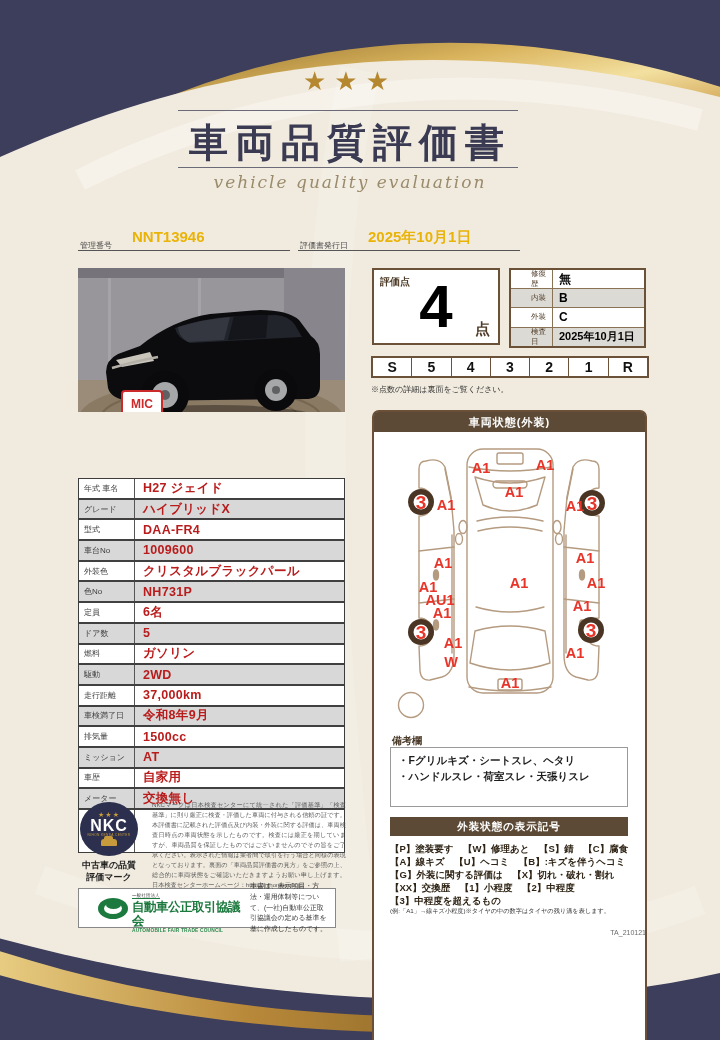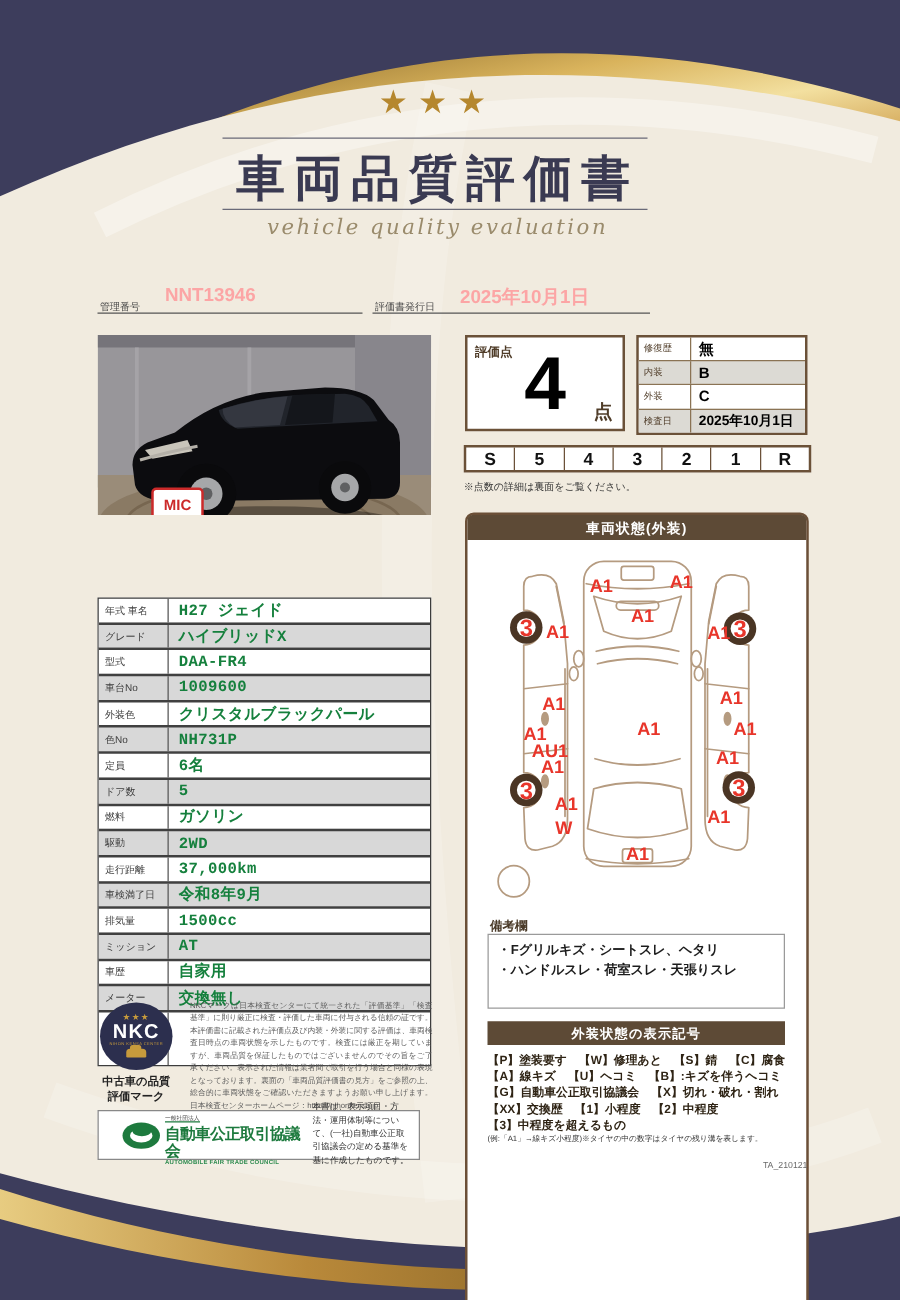--- a/index.html
+++ b/index.html
@@ -14,40 +14,40 @@
   .hrule{position:absolute;left:178px;width:340px;height:1px;background:#6a6a78;}
   .title{position:absolute;left:0;top:116px;width:700px;text-align:center;
          font-family:"DejaVu Serif","Liberation Serif",serif;font-weight:bold;
          font-size:39px;color:#3a3a52;letter-spacing:7px;}
   .subtitle{position:absolute;left:0;top:172px;width:700px;text-align:center;
             font-family:"DejaVu Serif","Liberation Serif",serif;font-style:italic;
             font-size:17px;color:#9a8b6c;letter-spacing:2px;}
 
   
   .meta-label{position:absolute;font-size:8px;color:#4a4a4a;top:240px;}
-  .meta-value{position:absolute;font-size:15px;font-weight:bold;color:#fca5a5;top:228px;}
+  .meta-value{position:absolute;font-size:15px;font-weight:bold;color:#eab308;top:228px;}
   .meta-line{position:absolute;top:250px;height:1px;background:#555;}
 
   
   .photo{position:absolute;left:78px;top:268px;width:267px;height:144px;overflow:hidden;}
 
   
   .score-box{position:absolute;left:372px;top:268px;width:128px;height:77px;
              background:#fff;border:2px solid #6b5138;box-sizing:border-box;}
   .score-label{position:absolute;left:6px;top:5px;font-size:10px;font-weight:bold;color:#4f3c28;}
   .score-num{position:absolute;left:0;top:0px;width:100%;text-align:center;
              font-size:60px;font-weight:bold;color:#000;line-height:73px;}
   .score-unit{position:absolute;right:8px;bottom:4px;font-size:15px;font-weight:bold;color:#4f3c28;}
 
   .cond-table{position:absolute;left:509px;top:268px;width:137px;
               border:2px solid #6b5138;background:#fff;box-sizing:border-box;}
   .cond-row{display:flex;height:18.2px;border-top:1px solid #8a7354;}
   .cond-row:first-child{border-top:none;}
   .cond-row .cl{width:42px;font-size:7.5px;color:#4f3c28;display:flex;align-items:center;
-                padding-left:4px;box-sizing:border-box;border-right:1px solid #8a7354;}
+                padding-left:20px;box-sizing:border-box;border-right:1px solid #8a7354;}
   .cond-row .cv{flex:1;font-size:12px;font-weight:bold;color:#000;display:flex;
                 align-items:center;padding-left:6px;}
   .cond-row:nth-child(even){background:#dcdad4;}
   .cond-row:nth-child(4) .cv{font-size:11px;}
 
   .scale{position:absolute;left:371px;top:356px;width:278px;height:22px;display:flex;
          border:2px solid #6b5138;background:#fff;box-sizing:border-box;}
   .scale div{flex:1;border-left:1px solid #6b5138;display:flex;align-items:center;
              justify-content:center;font-size:14px;font-weight:bold;color:#111;}
   .scale div:first-child{border-left:none;}
@@ -74,22 +74,22 @@
             font-size:7px;color:#6a6a6a;}
 
   
   .spec-table{position:absolute;left:78px;top:478px;width:267px;border:1.5px solid #3c3c3c;
               background:#fff;box-sizing:border-box;}
   .spec-row{display:flex;height:18.7px;border-top:2px solid #404040;}
   .spec-row:first-child{border-top:none;}
   .spec-row.tall{height:42px;}
   .spec-row .sl{width:56px;font-size:8px;color:#3d3d3d;display:flex;align-items:center;
                 padding-left:5px;box-sizing:border-box;border-right:1px solid #555;}
-  .spec-row .sv{flex:1;font-size:12.5px;font-weight:bold;color:#15803d;display:flex;
-                align-items:center;padding-left:8px;letter-spacing:.3px;font-family:Liberation Mono, monospace;}
+  .spec-row .sv{flex:1;font-size:12.5px;font-weight:bold;color:#b91c1c;display:flex;
+                align-items:center;padding-left:8px;letter-spacing:.3px;}
   .spec-row.alt{background:#d8d8d8;}
 
   
   .nkc-logo{position:absolute;left:80px;top:802px;width:58px;height:54px;border-radius:50%;
             background:#2c2f4e;display:flex;flex-direction:column;align-items:center;
             justify-content:center;}
   .nkc-stars{color:#c79b3c;font-size:7px;letter-spacing:1px;line-height:6px;}
   .nkc-text{color:#fff;font-weight:bold;font-size:16px;letter-spacing:1px;line-height:15px;}
   .nkc-sub{color:#c79b3c;font-size:3.2px;letter-spacing:.4px;}
   .nkc-car{width:16px;height:7px;background:#c79b3c;border-radius:3px 3px 1px 1px;margin-top:2px;position:relative;}
@@ -364,21 +364,21 @@
 
     <div class="remarks-label">備考欄</div>
     <div class="remarks-box" id="remarks-box">
         <div>・Fグリルキズ・シートスレ、ヘタリ</div>
         <div>・ハンドルスレ・荷室スレ・天張りスレ</div>
       </div>
     <div class="legend-bar">外装状態の表示記号</div>
     <div class="legend" id="legend-lines">
         <div>【P】塗装要す　【W】修理あと　【S】錆　【C】腐食</div>
         <div>【A】線キズ　【U】ヘコミ　【B】:キズを伴うヘコミ</div>
-        <div>【G】自動車公正取引協議会　【X】切れ・破れ・割れ</div>
+        <div>【G】外装に関する評価は　【X】切れ・破れ・割れ</div>
         <div>【XX】交換歴　【1】小程度　【2】中程度</div>
         <div>【3】中程度を超えるもの</div>
       </div>
     <div class="legend-note">(例:「A1」→線キズ小程度)※タイヤの中の数字はタイヤの残り溝を表します。</div>
   </div>
   <div class="doc-code">TA_210121</div>
 
   <div class="nkc-logo">
     <div class="nkc-stars">★★★</div>
     <div class="nkc-text">NKC</div>

